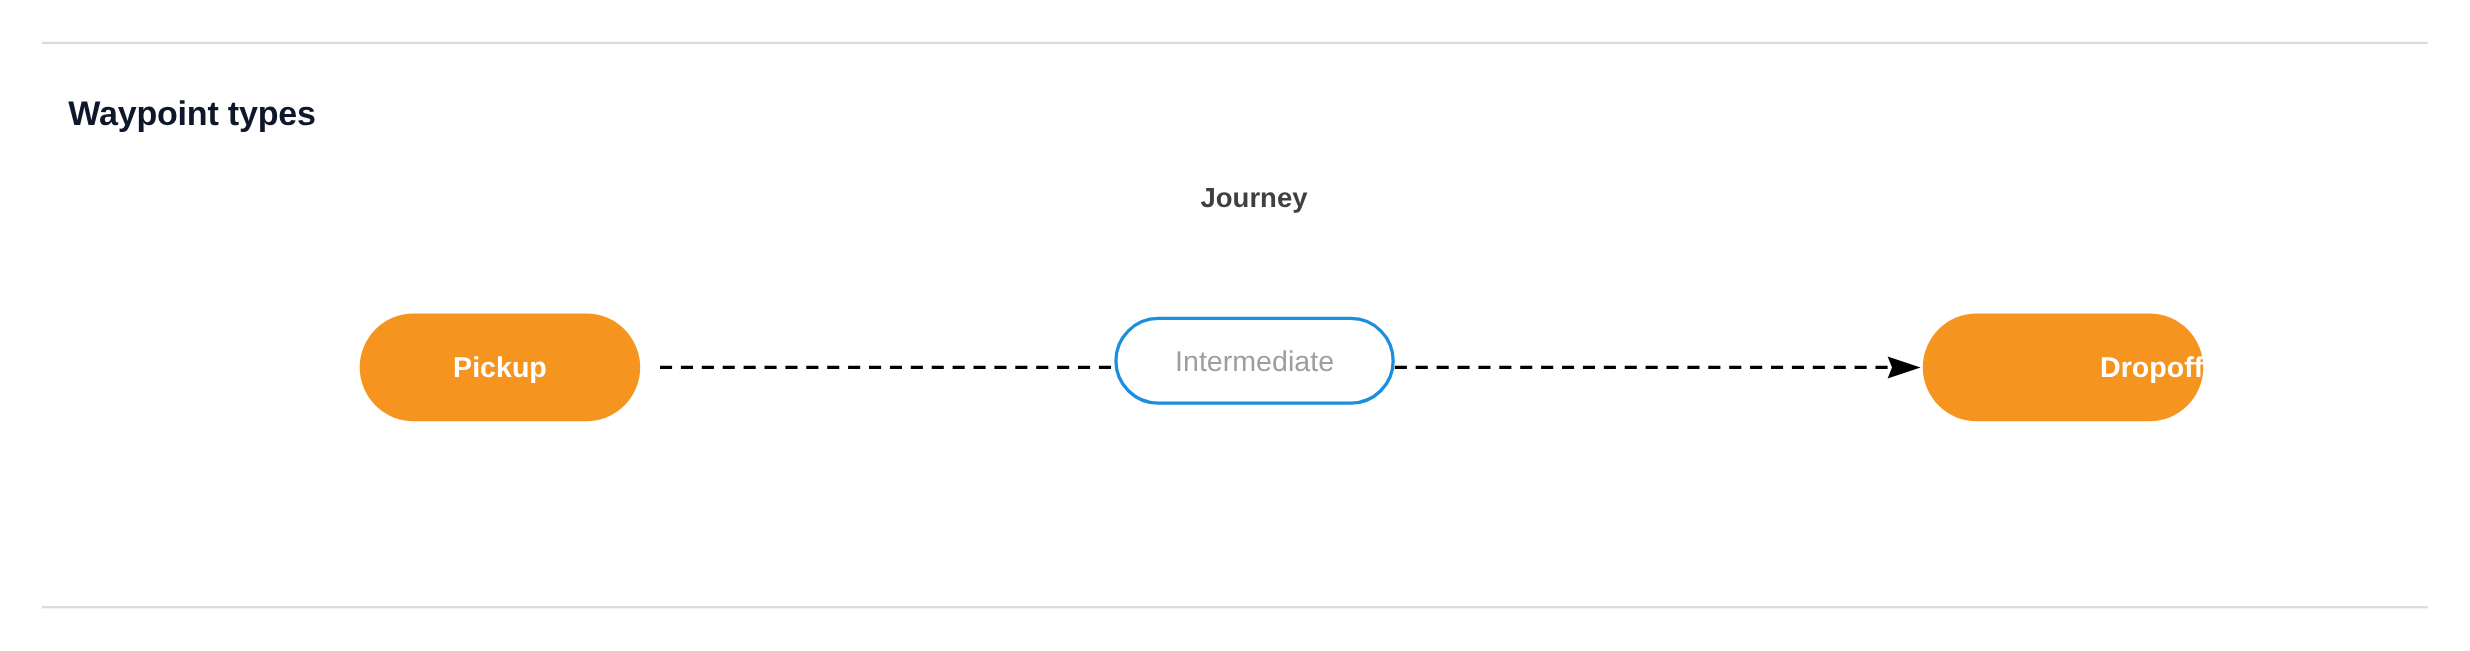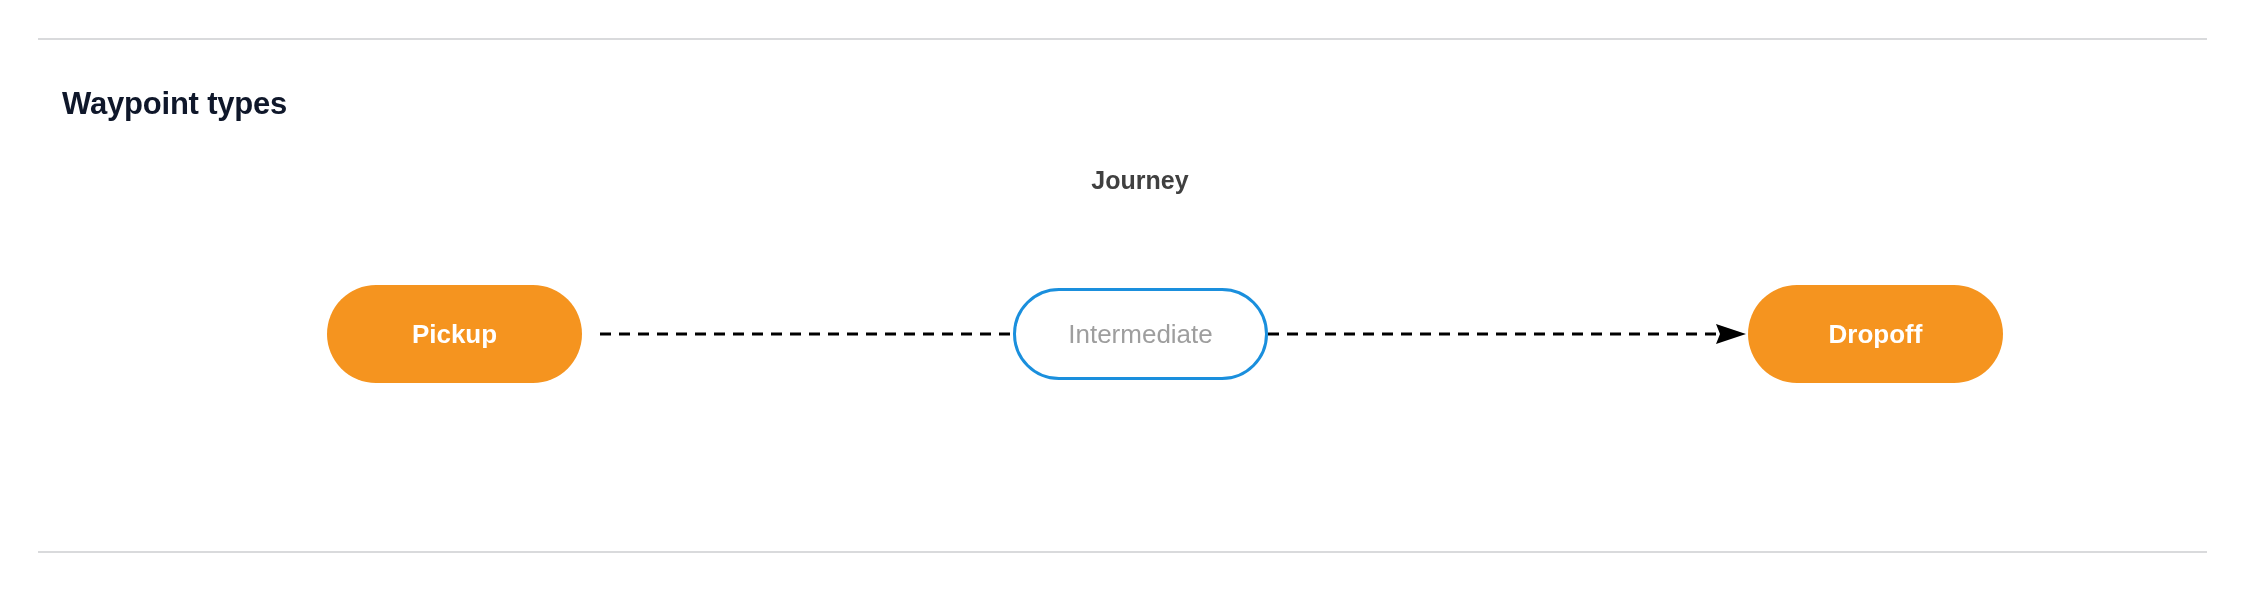--- a/index.html
+++ b/index.html
@@ -76,31 +76,31 @@
     white-space: nowrap;
   }
   .node-terminal {
     background: #f5941f;
     color: #ffffff;
     font-size: 26px;
     font-weight: 700;
   }
   .node-intermediate {
     top: 288px;
-    height: 92px;
+    height: 80px;
     border-radius: 46px;
     background: #ffffff;
     border: 3px solid #1a8fdd;
     color: #9e9e9e;
     font-size: 26px;
     font-weight: 400;
   }
   .node-pickup       { left: 327px;  width: 255px; }
   .node-intermediate { left: 1013px; width: 255px; }
-  .node-dropoff      { left: 1748px; width: 255px; }
+  .node-dropoff      { left: 1748px; width: 255px; justify-content: flex-end; }
 
   
   .edge {
     position: absolute;
     top: 334px;
     height: 24px;
     margin-top: -12px;
     overflow: visible;
   }
   .edge-1 { left: 600px;  width: 413px; }

